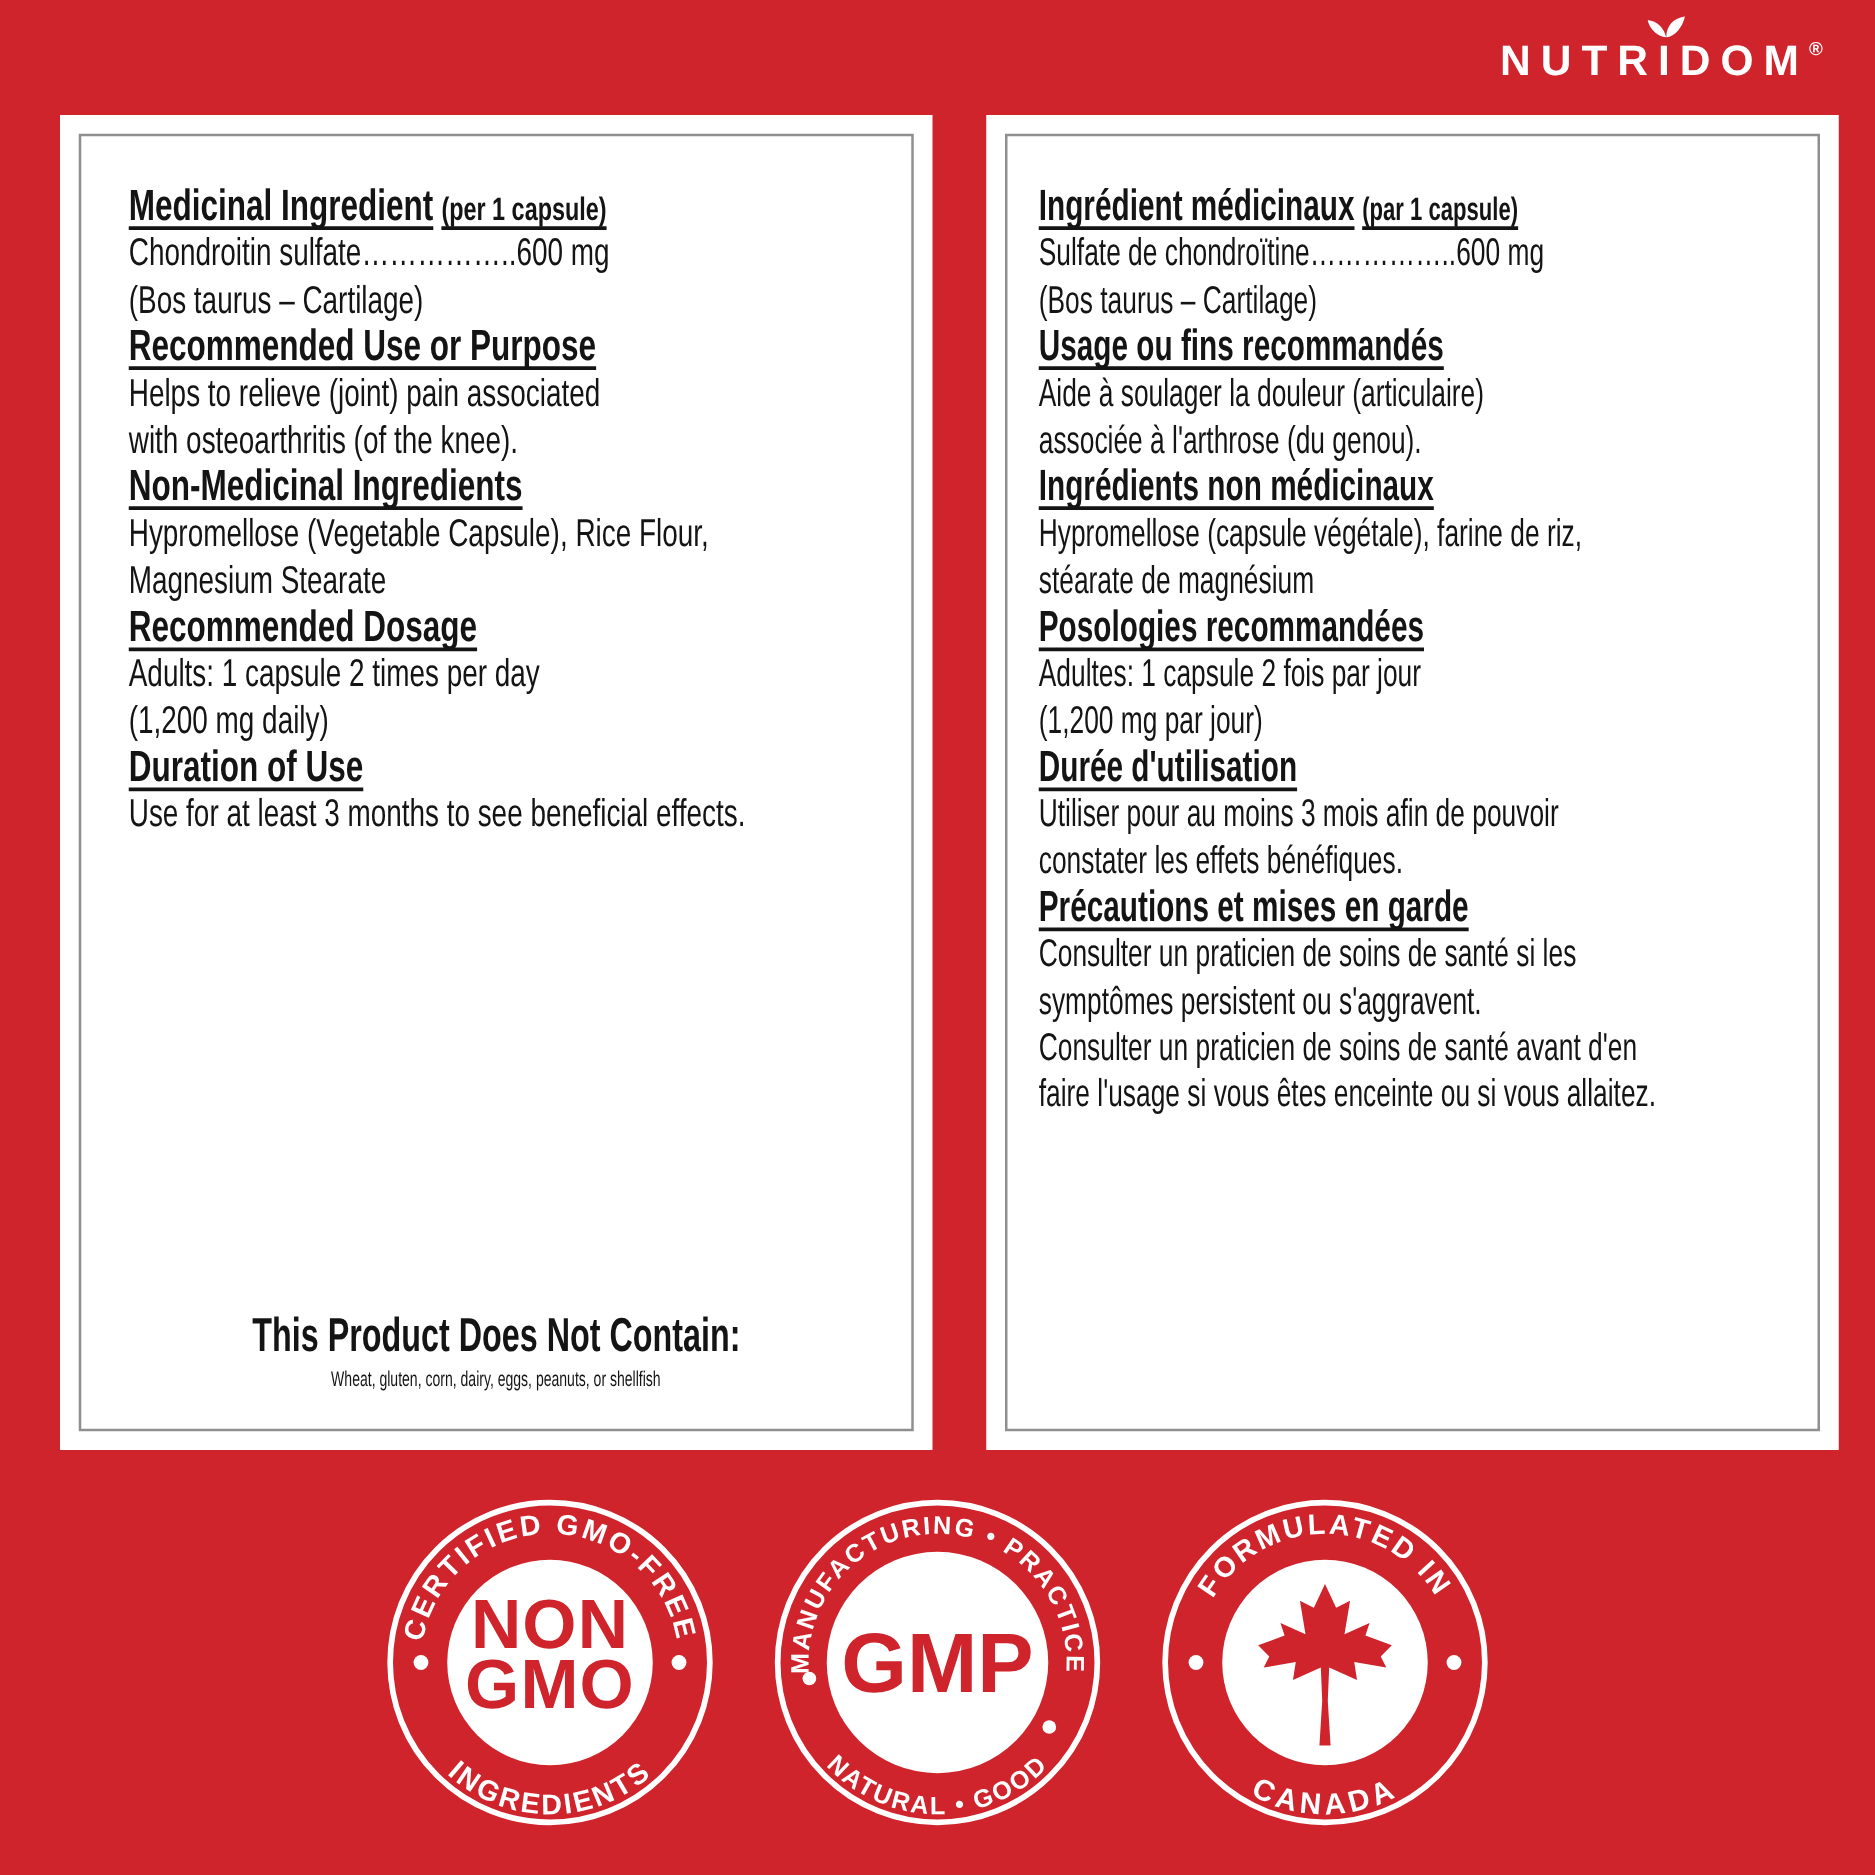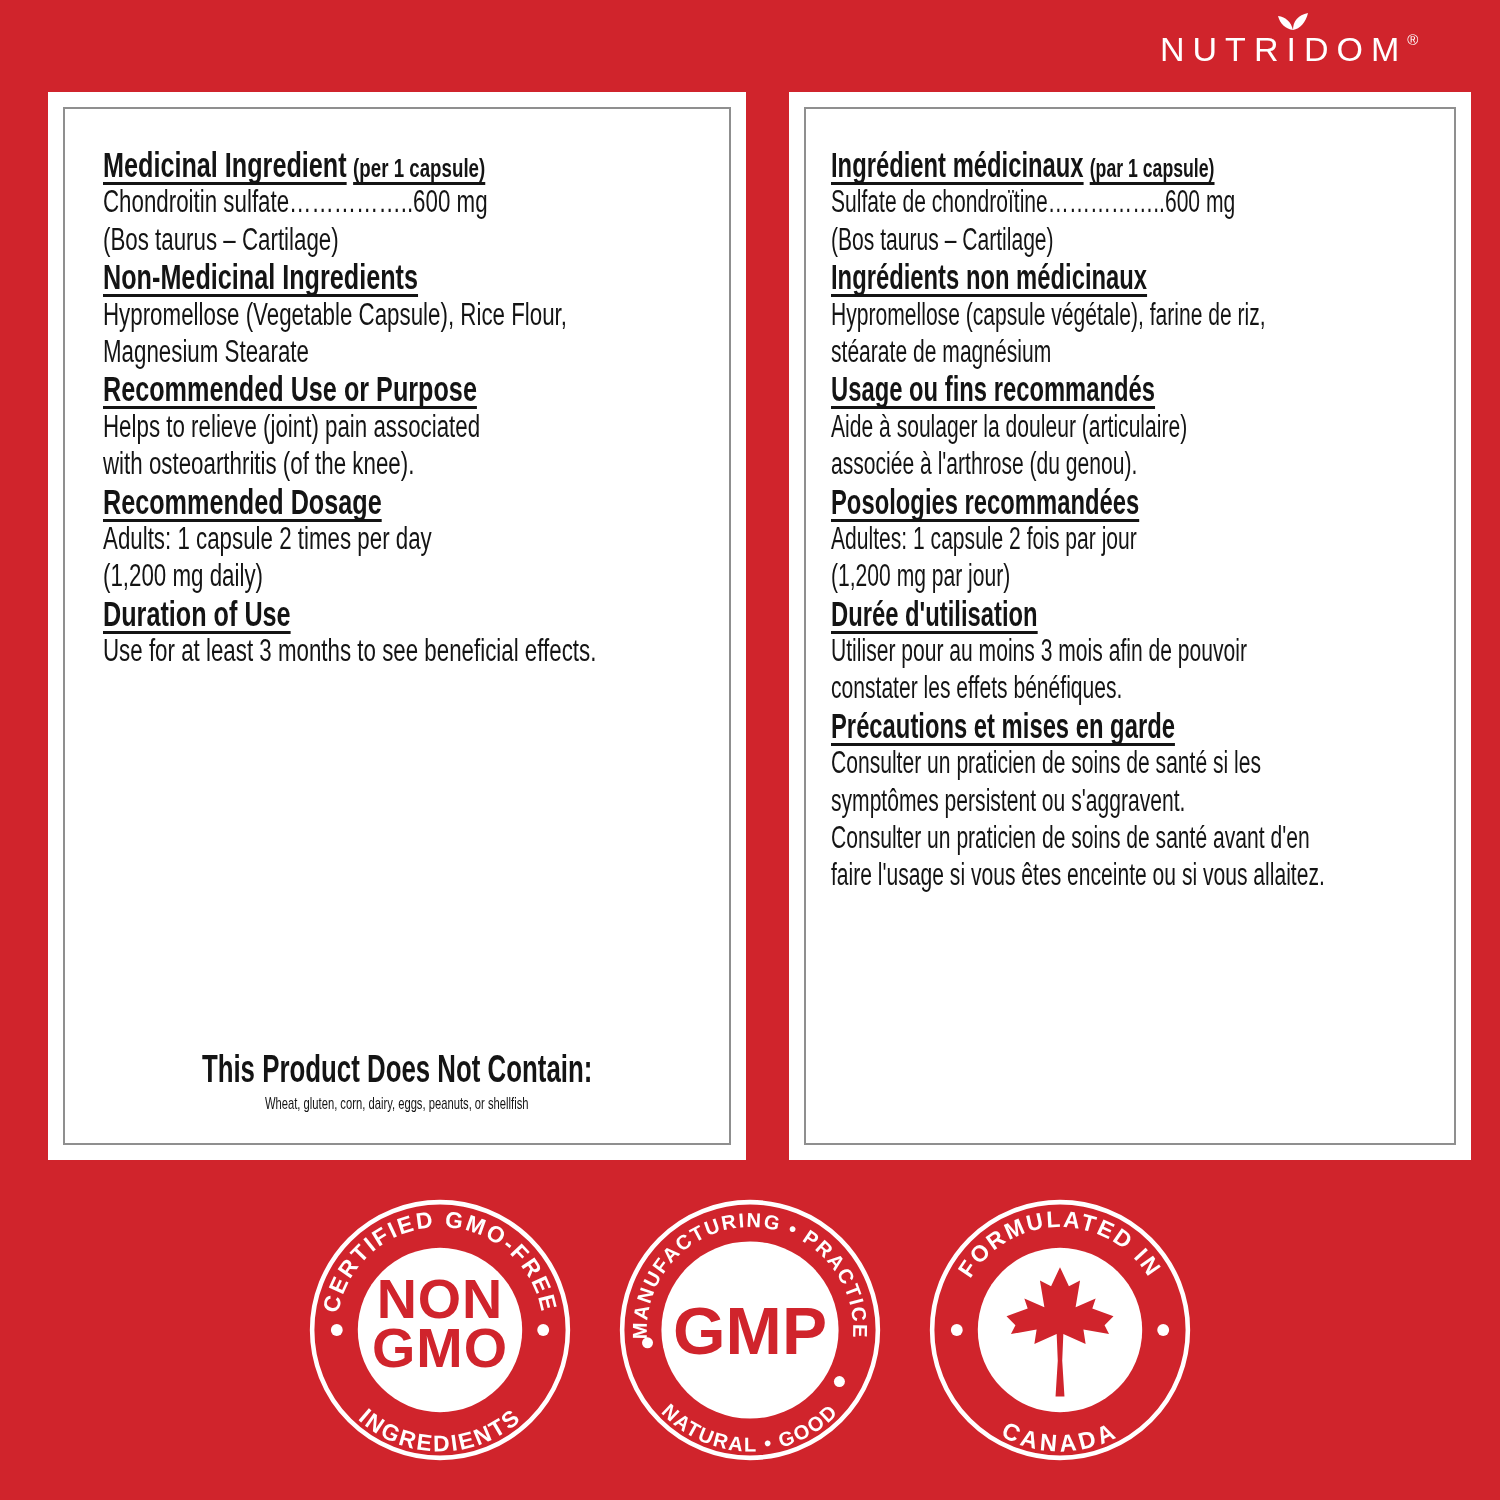--- a/index.html
+++ b/index.html
@@ -11,22 +11,22 @@
   }
   *{box-sizing:border-box;}
   body{margin:0;font-family:"Liberation Sans",sans-serif;}
   .canvas{
     position:relative;width:1500px;height:1500px;
     background:var(--background-red);overflow:hidden;
   }
 
   
   .logo{
-    position:absolute;top:30px;left:1160px;
-    color:#fff;font-weight:normal;font-size:34px;letter-spacing:8px;
+    position:absolute;top:30px;left:1200px;
+    color:#fff;font-weight:bold;font-size:34px;letter-spacing:8px;
     white-space:nowrap;
   }
   .logo .i-wrap{position:relative;display:inline-block;}
   .logo .leaf{position:absolute;left:-8px;top:-17px;width:30px;height:17px;}
   .logo .reg{font-size:15px;vertical-align:16px;letter-spacing:0;}
 
   
   .panel{
     position:absolute;top:92px;height:1068px;
     background:var(--panel-white);overflow:hidden;
@@ -100,29 +100,29 @@
     <div class="inner-border"></div>
     <div class="panel-content">
 
       <section>
         <h3 class="line"><span>Medicinal Ingredient</span><span class="sfx">(per 1 capsule)</span></h3>
         <p class="line">Chondroitin sulfate……………..600 mg</p>
         <p class="line">(Bos taurus – Cartilage)</p>
       </section>
 
       <section>
+        <h3 class="line">Recommended Use or Purpose</h3>
+        <p class="line">Helps to relieve (joint) pain associated</p>
+        <p class="line">with osteoarthritis (of the knee).</p>
+      </section>
+
+      <section>
         <h3 class="line">Non-Medicinal Ingredients</h3>
         <p class="line">Hypromellose (Vegetable Capsule), Rice Flour,</p>
         <p class="line">Magnesium Stearate</p>
-      </section>
-
-      <section>
-        <h3 class="line">Recommended Use or Purpose</h3>
-        <p class="line">Helps to relieve (joint) pain associated</p>
-        <p class="line">with osteoarthritis (of the knee).</p>
       </section>
 
       <section>
         <h3 class="line">Recommended Dosage</h3>
         <p class="line">Adults: 1 capsule 2 times per day</p>
         <p class="line">(1,200 mg daily)</p>
       </section>
 
       <section>
         <h3 class="line">Duration of Use</h3>
@@ -141,29 +141,29 @@
     <div class="inner-border"></div>
     <div class="panel-content">
 
       <section>
         <h3 class="line"><span>Ingrédient médicinaux</span><span class="sfx">(par 1 capsule)</span></h3>
         <p class="line">Sulfate de chondroïtine……………..600 mg</p>
         <p class="line">(Bos taurus – Cartilage)</p>
       </section>
 
       <section>
+        <h3 class="line">Usage ou fins recommandés</h3>
+        <p class="line">Aide à soulager la douleur (articulaire)</p>
+        <p class="line">associée à l'arthrose (du genou).</p>
+      </section>
+
+      <section>
         <h3 class="line">Ingrédients non médicinaux</h3>
         <p class="line">Hypromellose (capsule végétale), farine de riz,</p>
         <p class="line">stéarate de magnésium</p>
-      </section>
-
-      <section>
-        <h3 class="line">Usage ou fins recommandés</h3>
-        <p class="line">Aide à soulager la douleur (articulaire)</p>
-        <p class="line">associée à l'arthrose (du genou).</p>
       </section>
 
       <section>
         <h3 class="line">Posologies recommandées</h3>
         <p class="line">Adultes: 1 capsule 2 fois par jour</p>
         <p class="line">(1,200 mg par jour)</p>
       </section>
 
       <section>
         <h3 class="line">Durée d'utilisation</h3>

